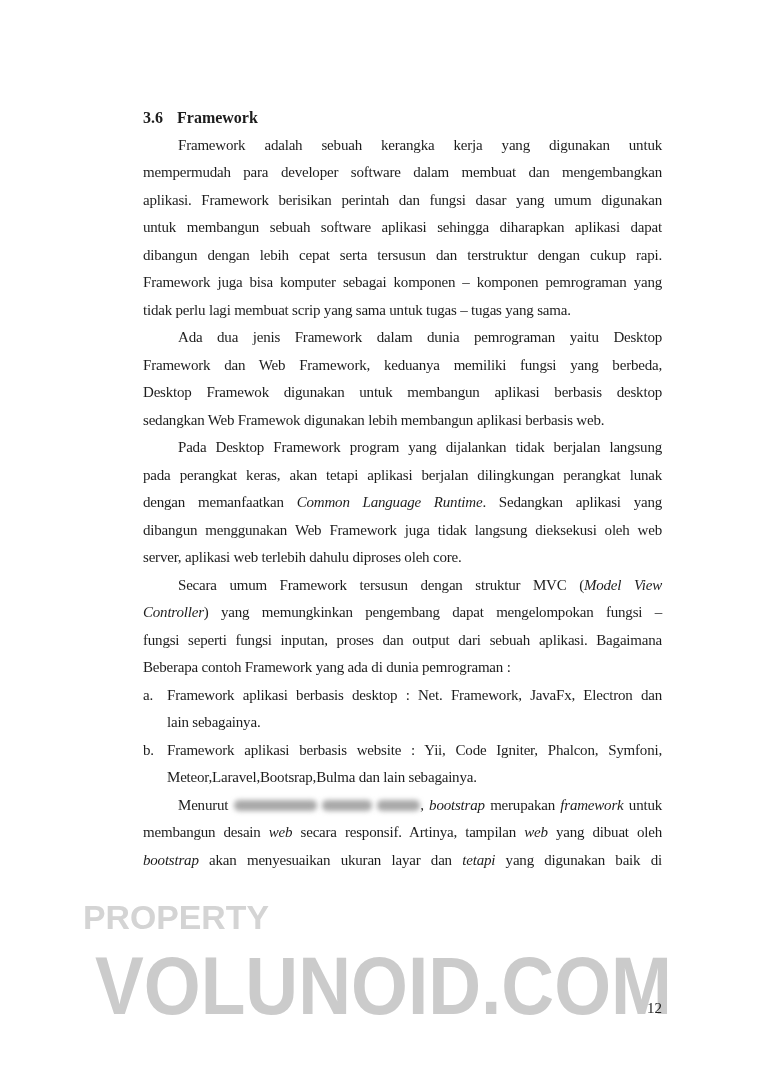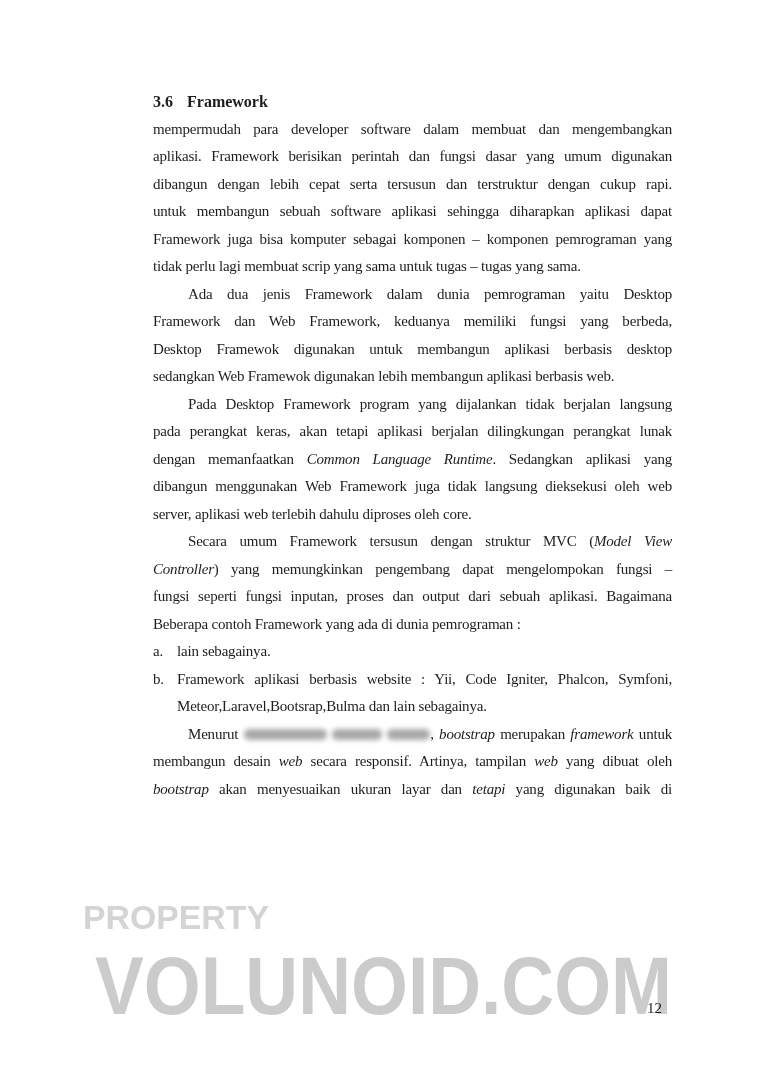--- a/index.html
+++ b/index.html
@@ -8,26 +8,25 @@
     width: 768px;
     height: 1086px;
     background: #ffffff;
     overflow: hidden;
     font-family: "Liberation Serif", serif;
     color: #1d1d1d;
   }
   .content {
     position: absolute;
     left: 143px;
-    top: 88px;
+    top: 104px;
     width: 519px;
     z-index: 2;
     font-size: 15px;
     letter-spacing: -0.2px;
-    margin-left: 10px;
   }
   .line {
     line-height: 27.5px;
     height: 27.5px;
     white-space: normal;
   }
   .just { text-align: justify; text-align-last: justify; }
   .ind  { padding-left: 35px; }
   .heading {
     line-height: 27.5px;
@@ -78,41 +77,43 @@
   <svg class="wm wm-property" width="200" height="36">
     <text x="2" y="29" font-size="34" textLength="186" lengthAdjust="spacingAndGlyphs" fill="#d4d4d4">PROPERTY</text>
   </svg>
 
   <svg class="wm wm-volunoid" width="590" height="78">
     <text x="2" y="62" font-size="82" textLength="577" lengthAdjust="spacingAndGlyphs" fill="#cbcbcb">VOLUNOID.COM</text>
   </svg>
 
   <div class="content">
       <div class="heading"><span class="hnum">3.6</span><span>Framework</span></div>
+      <div class="line just ind">Framework adalah sebuah kerangka kerja yang digunakan untuk</div>
       <div class="line just">mempermudah para developer software dalam membuat dan mengembangkan</div>
       <div class="line just">aplikasi. Framework berisikan perintah dan fungsi dasar yang umum digunakan</div>
+      <div class="line just">untuk membangun sebuah software aplikasi sehingga diharapkan aplikasi dapat</div>
       <div class="line just">dibangun dengan lebih cepat serta tersusun dan terstruktur dengan cukup rapi.</div>
-      <div class="line just">untuk membangun sebuah software aplikasi sehingga diharapkan aplikasi dapat</div>
       <div class="line just">Framework juga bisa komputer sebagai komponen – komponen pemrograman yang</div>
       <div class="line">tidak perlu lagi membuat scrip yang sama untuk tugas – tugas yang sama.</div>
       <div class="line just ind">Ada dua jenis Framework dalam dunia pemrograman yaitu Desktop</div>
       <div class="line just">Framework dan Web Framework, keduanya memiliki fungsi yang berbeda,</div>
       <div class="line just">Desktop Framewok digunakan untuk membangun aplikasi berbasis desktop</div>
       <div class="line">sedangkan Web Framewok digunakan lebih membangun aplikasi berbasis web.</div>
       <div class="line just ind">Pada Desktop Framework program yang dijalankan tidak berjalan langsung</div>
       <div class="line just">pada perangkat keras, akan tetapi aplikasi berjalan dilingkungan perangkat lunak</div>
       <div class="line just">dengan memanfaatkan <i>Common Language Runtime</i>. Sedangkan aplikasi yang</div>
       <div class="line just">dibangun menggunakan Web Framework juga tidak langsung dieksekusi oleh web</div>
       <div class="line">server, aplikasi web terlebih dahulu diproses oleh core.</div>
       <div class="line just ind">Secara umum Framework tersusun dengan struktur MVC (<i>Model View</i></div>
       <div class="line just"><i>Controller</i>) yang memungkinkan pengembang dapat mengelompokan fungsi –</div>
       <div class="line just">fungsi seperti fungsi inputan, proses dan output dari sebuah aplikasi. Bagaimana</div>
       <div class="line">Beberapa contoh Framework yang ada di dunia pemrograman :</div>
       <div class="list-item">
         <span class="marker">a.</span>
+        <div class="line just">Framework aplikasi berbasis desktop : Net. Framework, JavaFx, Electron dan</div>
         <div class="line">lain sebagainya.</div>
       </div>
       <div class="list-item">
         <span class="marker">b.</span>
         <div class="line just">Framework aplikasi berbasis website : Yii, Code Igniter, Phalcon, Symfoni,</div>
         <div class="line">Meteor,Laravel,Bootsrap,Bulma dan lain sebagainya.</div>
       </div>
       <div class="line just ind">Menurut <span class="redact" style="width: 83px;"></span> <span class="redact" style="width: 50px;"></span> <span class="redact" style="width: 43px;"></span>, <i>bootstrap</i> merupakan <i>framework</i> untuk</div>
       <div class="line just">membangun desain <i>web</i> secara responsif. Artinya, tampilan <i>web</i> yang dibuat oleh</div>
       <div class="line just"><i>bootstrap</i> akan menyesuaikan ukuran layar dan <i>tetapi</i> yang digunakan baik di</div>

